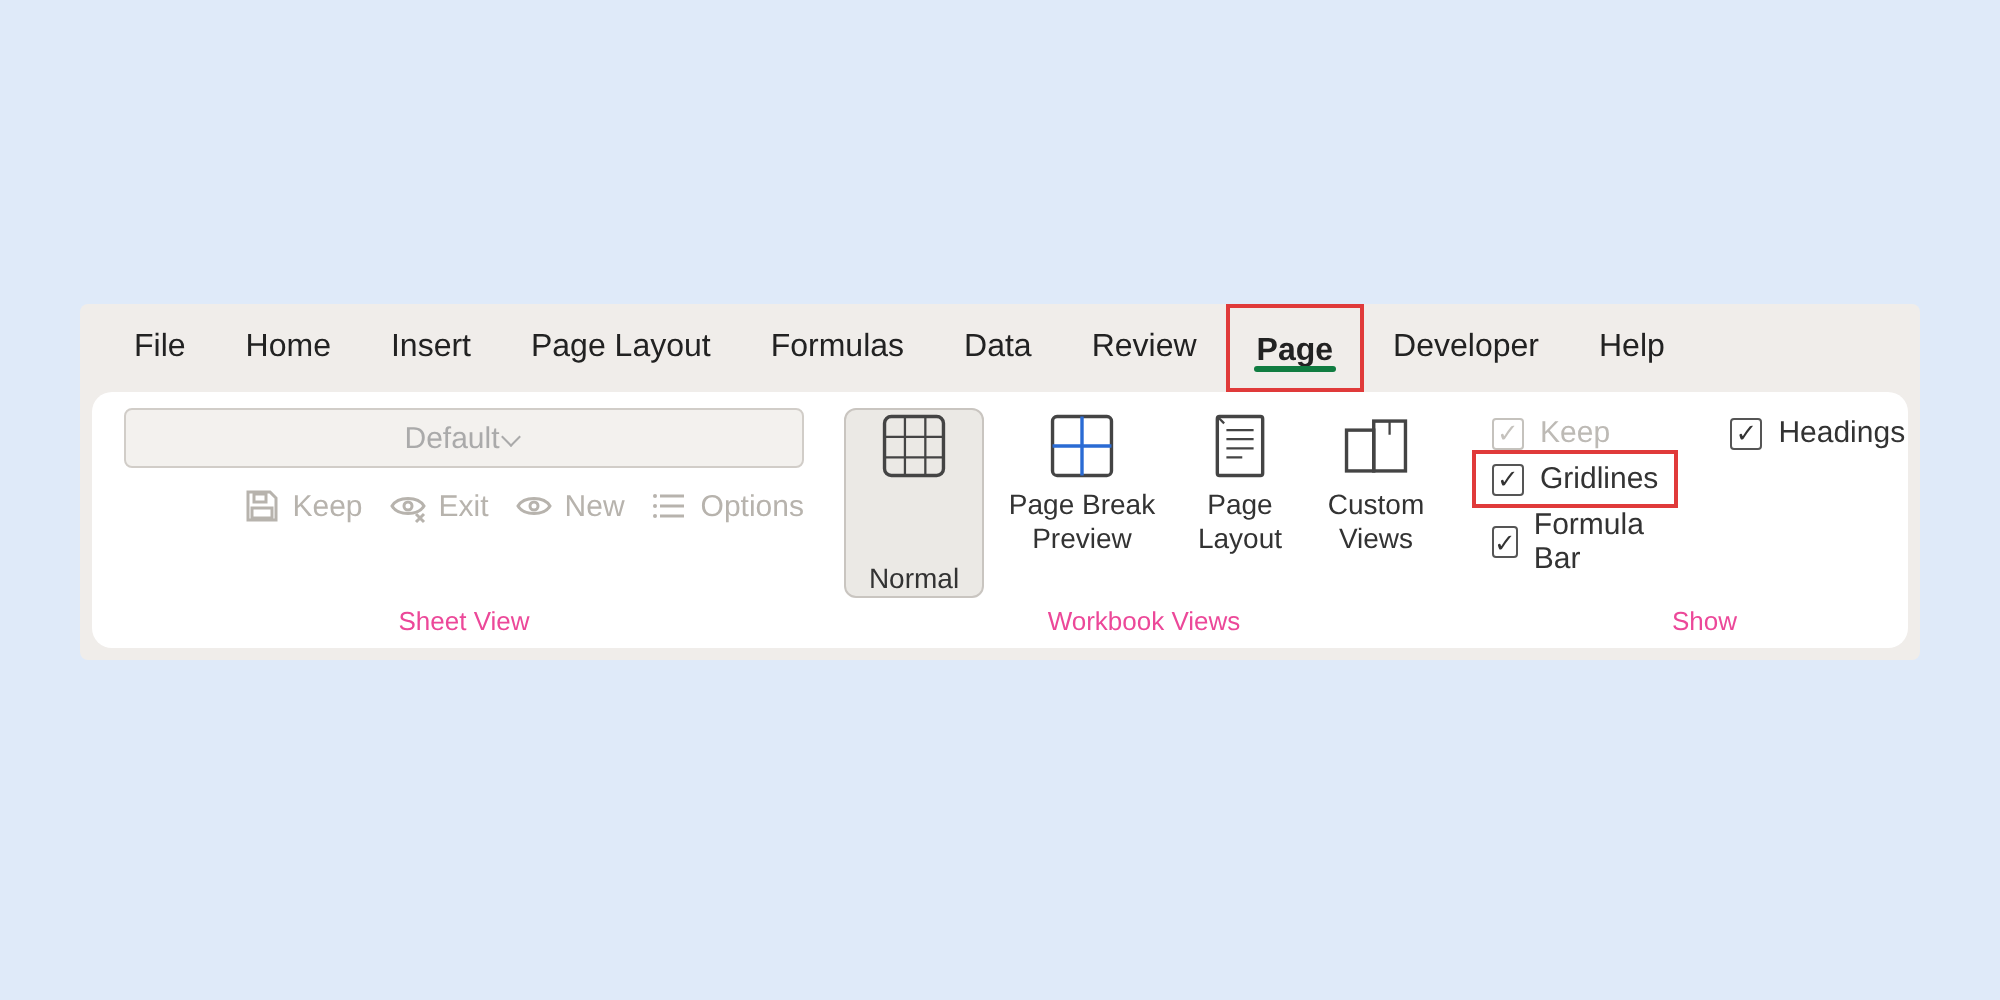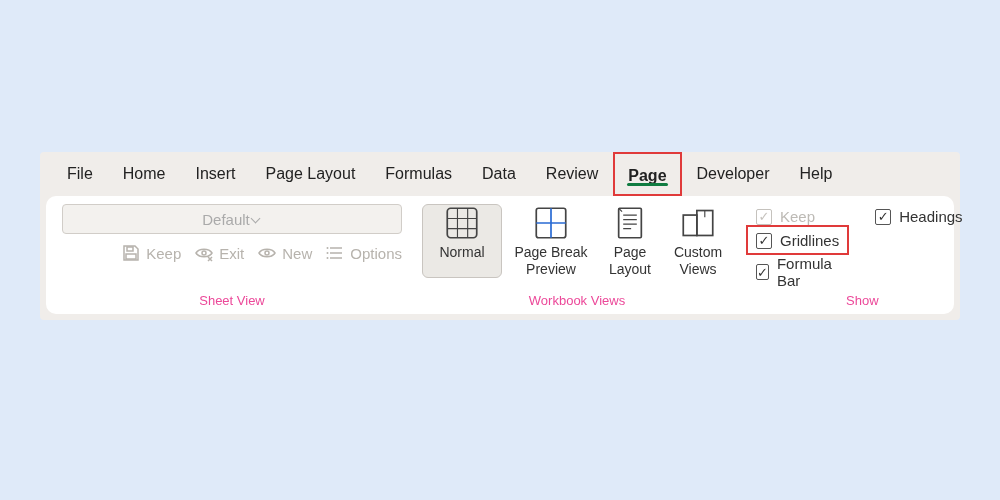--- a/index.html
+++ b/index.html
@@ -155,21 +155,22 @@
   .wbtn .wic {
     width: 34px; height: 34px; margin-bottom: 4px;
     display: flex; align-items: center; justify-content: center;
   }
   .wbtn.wide { width: 90px; }
   .wbtn.selected {
     background: #ebe9e5;
     border: 1px solid #c9c5c0;
     border-radius: 6px;
     padding-top: 1px;
-    width: 80px;
+    width: 70px;
+    gap: 37px;
   }
 
   
   .show-col {
     display: flex;
     flex-direction: column;
     gap: 6px;
     padding-top: 4px;
     padding-right: 10px;
   }

